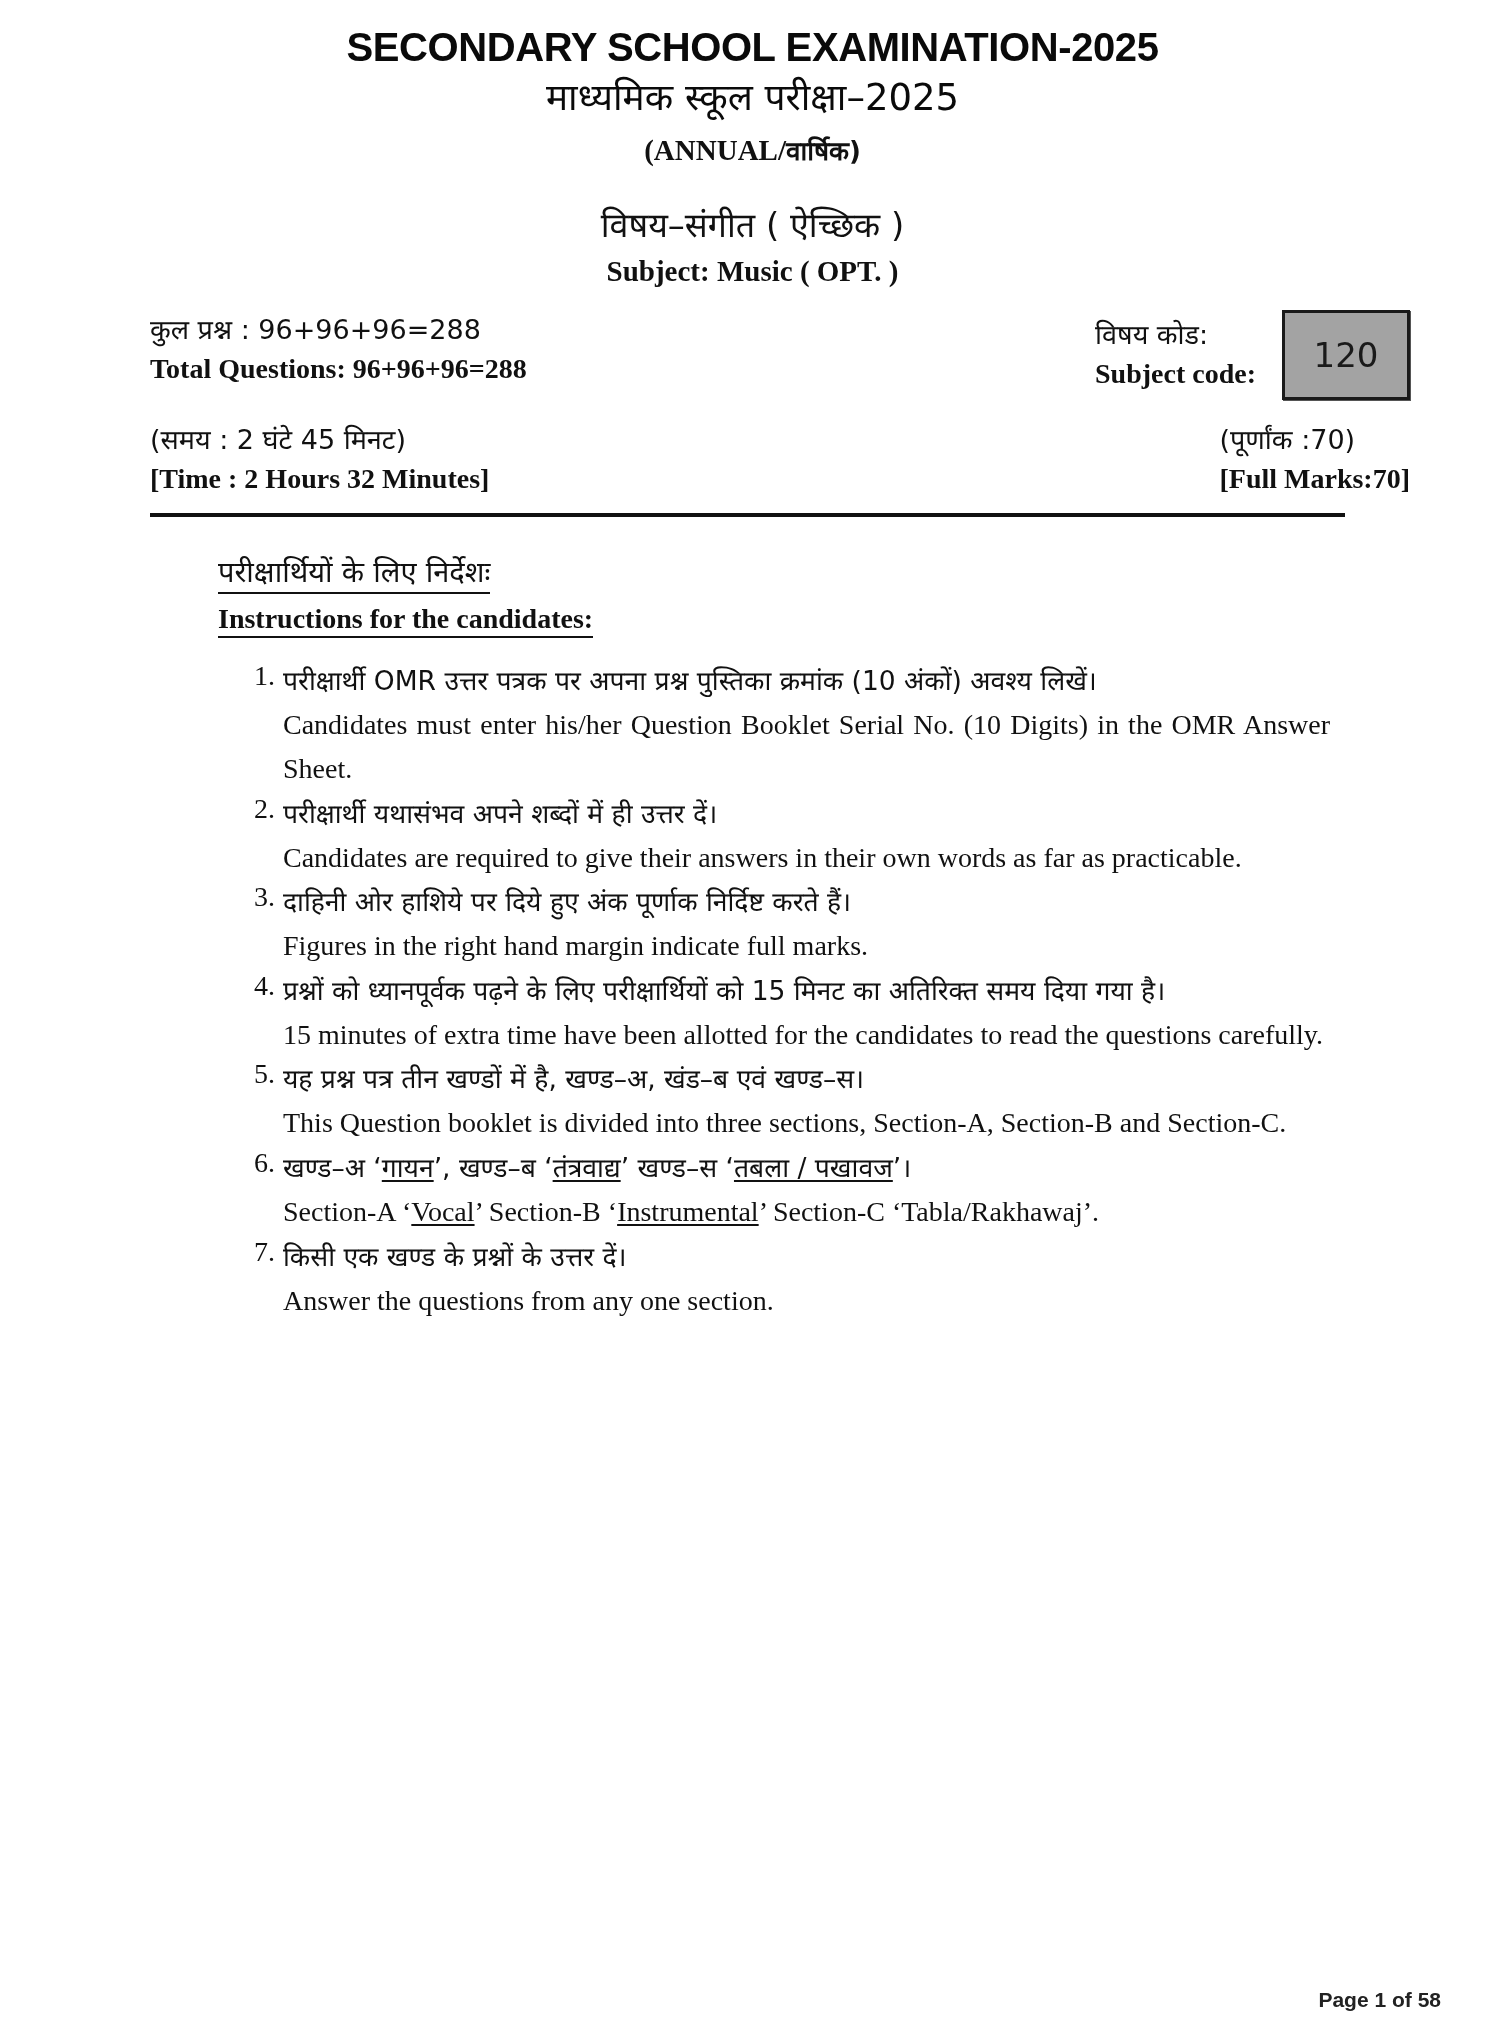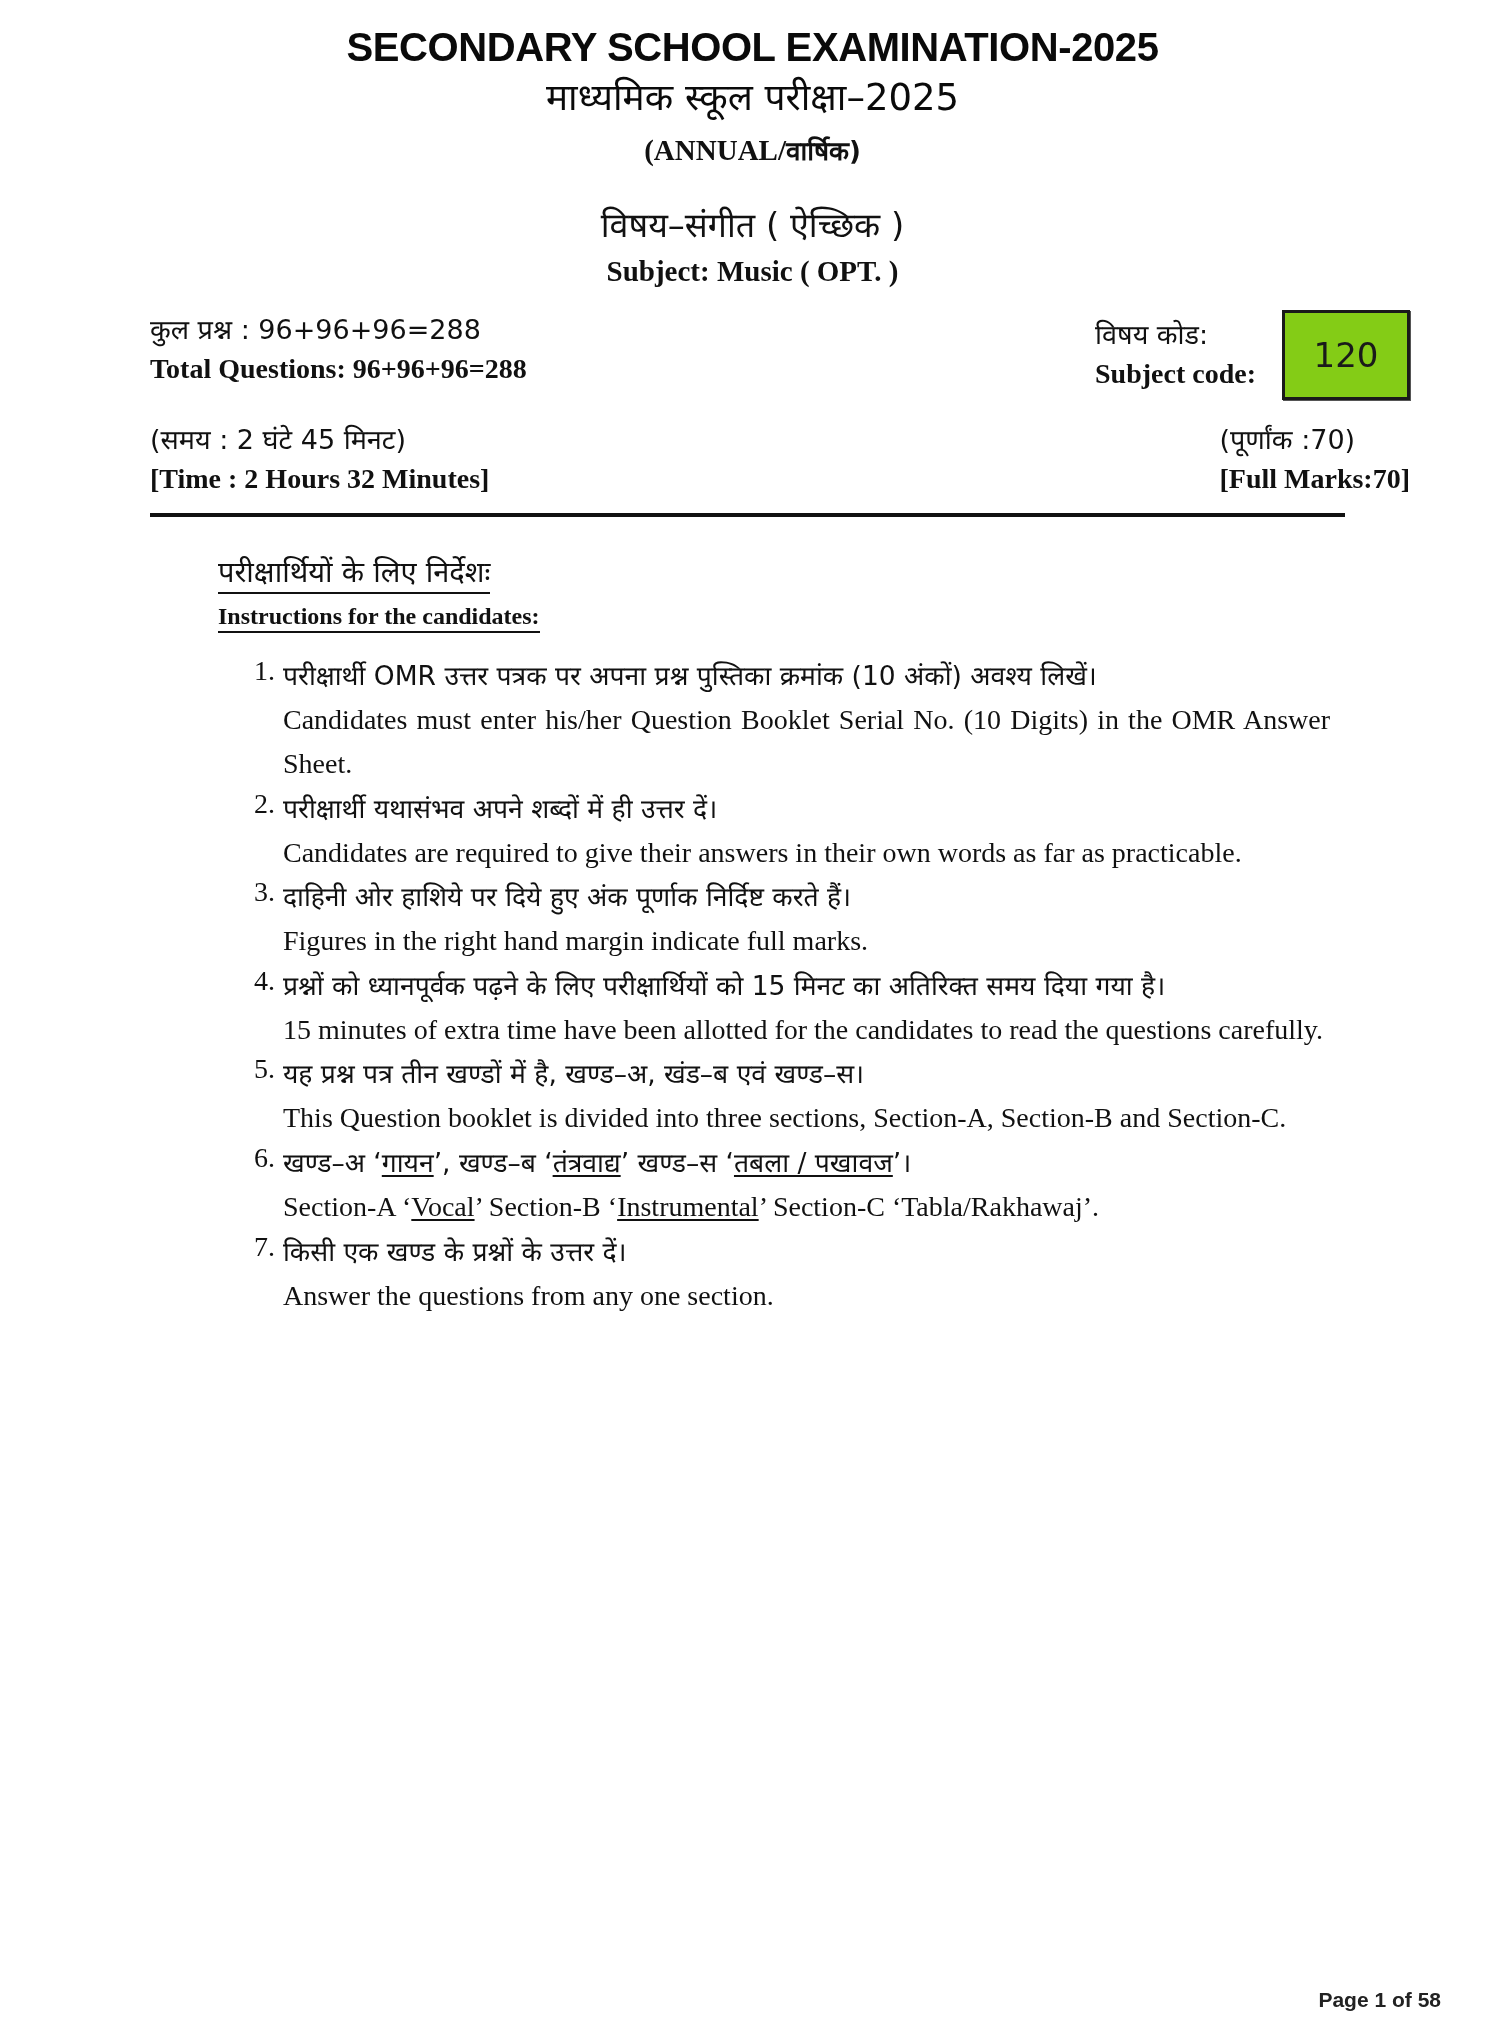--- a/index.html
+++ b/index.html
@@ -103,21 +103,21 @@
   .code-box {
     border: 3px solid #1a1a1a;
     width: 122px;
     height: 84px;
     display: flex;
     align-items: center;
     justify-content: center;
     font-family: "DejaVu Sans", sans-serif;
     font-size: 34px;
     color: #1a1a1a;
-    background: #84cc16;
+    background: #a3a3a3;
     box-shadow: 1px 1px 0 #555;
   }
   .meta-row2 {
     display: flex;
     justify-content: space-between;
     margin-top: 20px;
   }
   .meta-row2 .col-right { }
 
   .rule {
@@ -132,21 +132,21 @@
   .instr-head-hi {
     font-family: "DejaVu Sans", sans-serif;
     font-size: 29px;
     display: inline-block;
     border-bottom: 2px solid #111;
     padding-bottom: 2px;
   }
   .instr-head-en {
     font-family: "Liberation Serif", serif;
     font-weight: bold;
-    font-size: 24px;
+    font-size: 28px;
     display: inline-block;
     border-bottom: 2px solid #111;
     margin-top: 9px;
     padding-bottom: 1px;
   }
 
   ol.instructions {
     list-style: none;
     margin: 22px 175px 0 235px;
     padding: 0;

